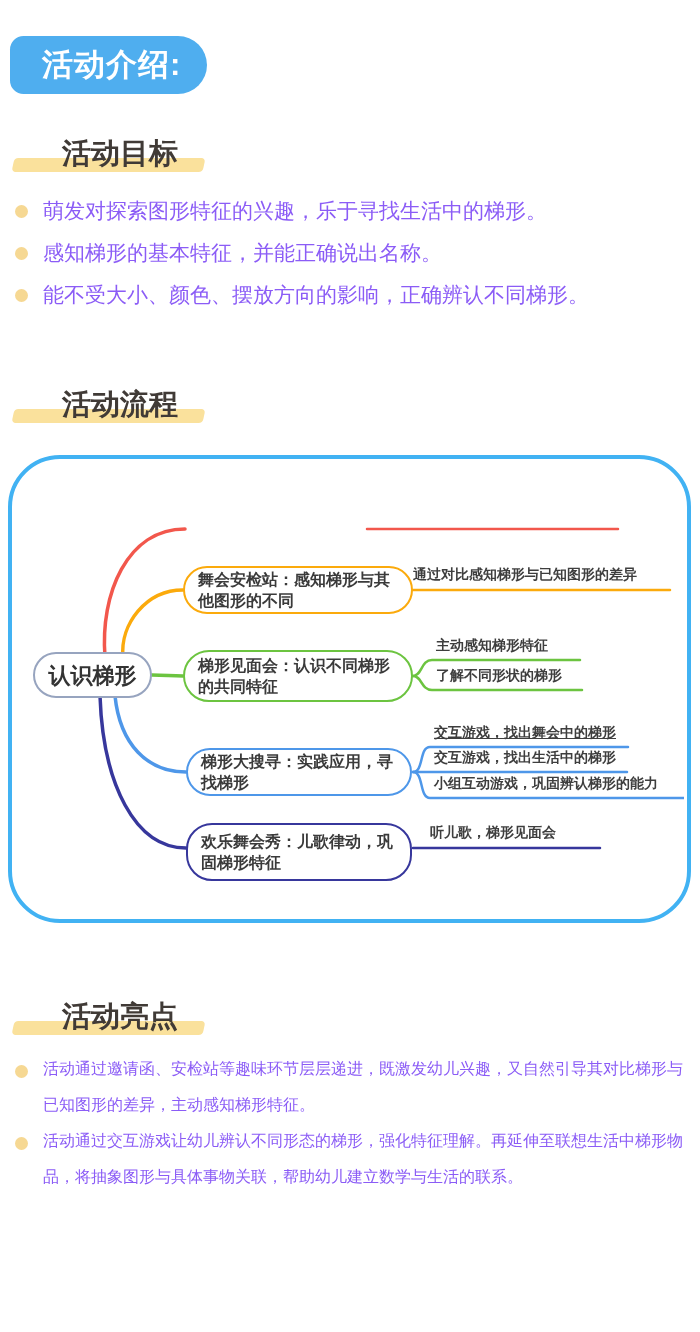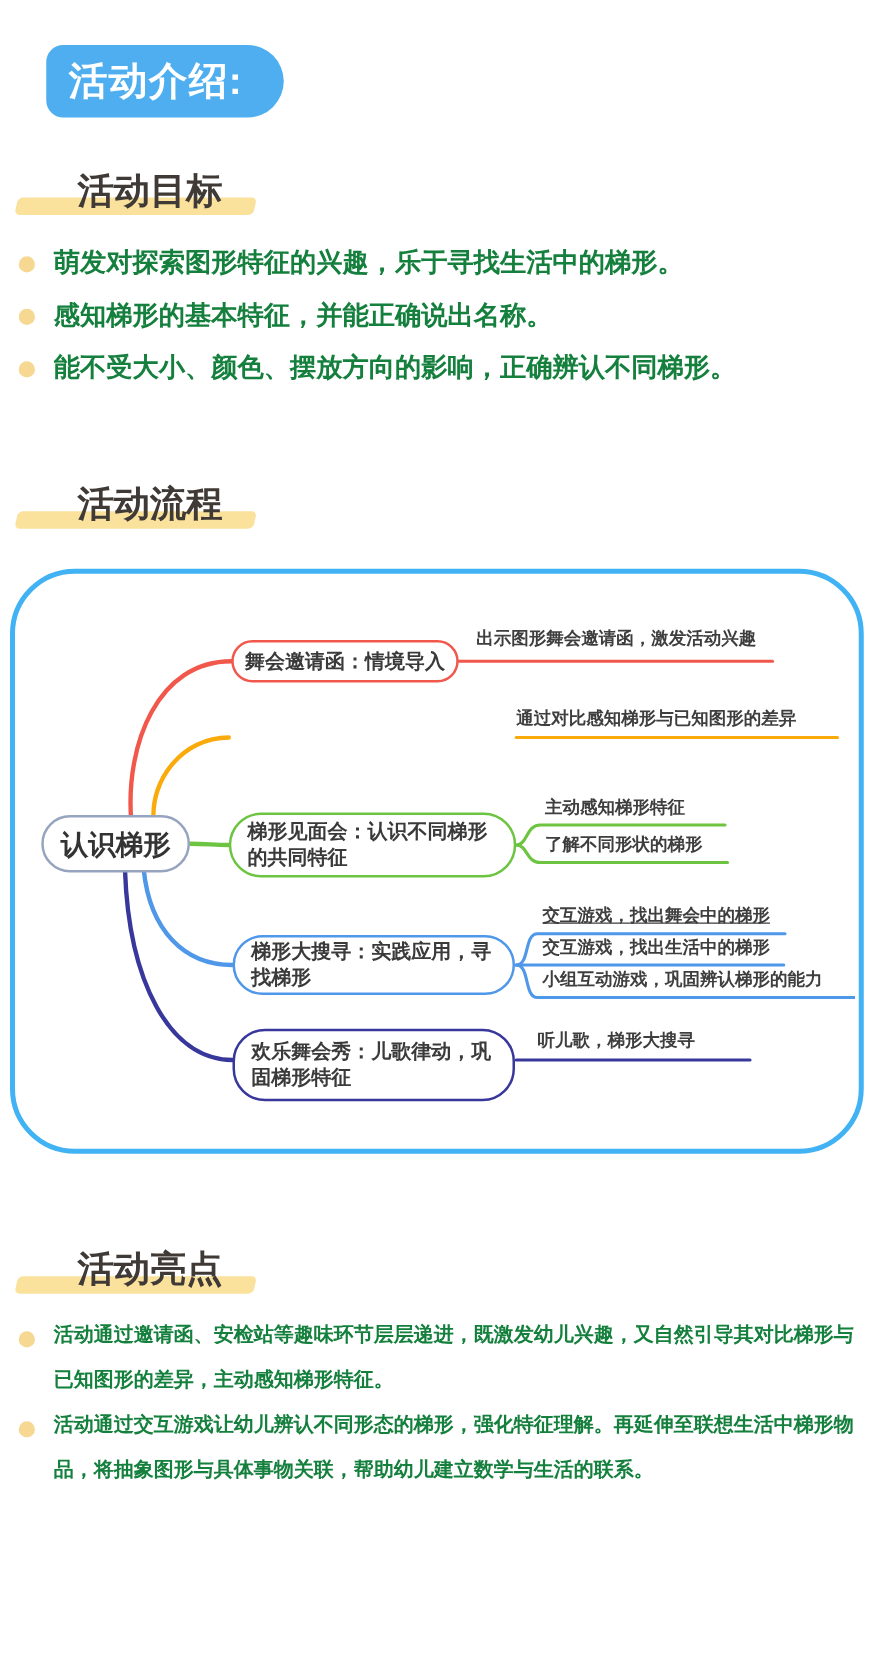--- a/index.html
+++ b/index.html
@@ -4,38 +4,38 @@
 <style>
   * { margin:0; padding:0; box-sizing:border-box; }
   html,body { background:#ffffff; }
   body { font-family:"Liberation Sans","DejaVu Sans",sans-serif; }
   .page { position:relative; width:700px; height:1332px; background:#ffffff; overflow:hidden; }
 
   
   .intro-badge {
     position:absolute; left:10px; top:36px; height:58px; min-width:190px;
     background:#4FAEEF; border-radius:14px 30px 30px 14px;
-    display:flex; align-items:center; padding:0 26px 0 18px;margin-left:27px;
+    display:flex; align-items:center; padding:0 26px 0 32px;
   }
   .intro-badge span { color:#ffffff; font-size:31px; font-weight:bold; letter-spacing:1px; }
 
   
   .heading { position:absolute; left:25px; font-size:29px; font-weight:bold; color:#403A36; line-height:32px; }
   .heading .hl-text { position:relative; z-index:1;margin-left:37px; }
   .heading .hl-bar {
     position:absolute; z-index:0; left:-12px; right:-26px; bottom:-3px; height:14px;
     background:#FAE19C; border-radius:4px; transform:skewX(-12deg);
   }
   .heading-goals { top:137px; }
   .heading-process { top:388px; }
   .heading-highlights { top:1000px; }
 
   
   .bullets { position:absolute; list-style:none; }
-  .bullets li { position:relative; padding-left:28px; color:#15803d; font-weight:bold; }
+  .bullets li { position:relative; padding-left:28px; color:#8b5cf6; font-weight:normal; }
   .bullets li .dot {
     position:absolute; left:0; width:13px; height:13px; border-radius:50%; background:#F6D893;
   }
   .bullets-goals { left:15px; top:190px; right:8px; }
   .bullets-goals li { font-size:21px; line-height:42px; white-space:nowrap; }
   .bullets-goals li .dot { top:15px; }
   .bullets-highlights { left:15px; top:1051px; right:10px; }
   .bullets-highlights li { font-size:16px; line-height:36px; }
   .bullets-highlights li .dot { top:14px; }
 
@@ -116,33 +116,32 @@
       <path d="M 401 131 H 658" stroke="#FBAA0C" stroke-width="2.5" fill="none" stroke-linecap="round"></path>
       <path d="M 401 217 C 410 217, 409 201, 420 201 H 568" stroke="#6CC440" stroke-width="2.5" fill="none" stroke-linecap="round"></path>
       <path d="M 401 217 C 410 217, 409 231, 420 231 H 570" stroke="#6CC440" stroke-width="2.5" fill="none" stroke-linecap="round"></path>
       <path d="M 401 313 C 412 313, 407 288, 418 288 H 616" stroke="#4E97E9" stroke-width="2.5" fill="none" stroke-linecap="round"></path>
       <path d="M 401 313 H 615" stroke="#4E97E9" stroke-width="2.5" fill="none" stroke-linecap="round"></path>
       <path d="M 401 313 C 412 313, 407 339, 418 339 H 673" stroke="#4E97E9" stroke-width="2.5" fill="none" stroke-linecap="round"></path>
       <path d="M 401 389 H 588" stroke="#37379C" stroke-width="2.5" fill="none" stroke-linecap="round"></path>
     </svg>
 
     <div class="node node-root">认识梯形</div>
-    <div class="node node-1">舞会邀请函：情境导入</div>
+    <div class="node node-2">舞会安检站：感知梯形与其他图形的不同</div>
     <div class="node node-3">梯形见面会：认识不同梯形的共同特征</div>
     <div class="node node-4">梯形大搜寻：实践应用，寻找梯形</div>
     <div class="node node-5">欢乐舞会秀：儿歌律动，巩固梯形特征</div>
 
-    <div class="leaf leaf-1">出示图形舞会邀请函，激发活动兴趣</div>
     <div class="leaf leaf-2">通过对比感知梯形与已知图形的差异</div>
     <div class="leaf leaf-3a">主动感知梯形特征</div>
     <div class="leaf leaf-3b">了解不同形状的梯形</div>
     <div class="leaf leaf-4a">交互游戏，找出舞会中的梯形</div>
     <div class="leaf leaf-4b">交互游戏，找出生活中的梯形</div>
     <div class="leaf leaf-4c">小组互动游戏，巩固辨认梯形的能力</div>
-    <div class="leaf leaf-5">听儿歌，梯形大搜寻</div>
+    <div class="leaf leaf-5">听儿歌，梯形见面会</div>
   </div>
 
   <h2 class="heading heading-highlights">
     <span class="hl-bar"></span>
     <span class="hl-text">活动亮点</span>
   </h2>
   <ul class="bullets bullets-highlights">
     <li>
       <span class="dot"></span>
       <span>活动通过邀请函、安检站等趣味环节层层递进，既激发幼儿兴趣，又自然引导其对比梯形与已知图形的差异，主动感知梯形特征。</span>

